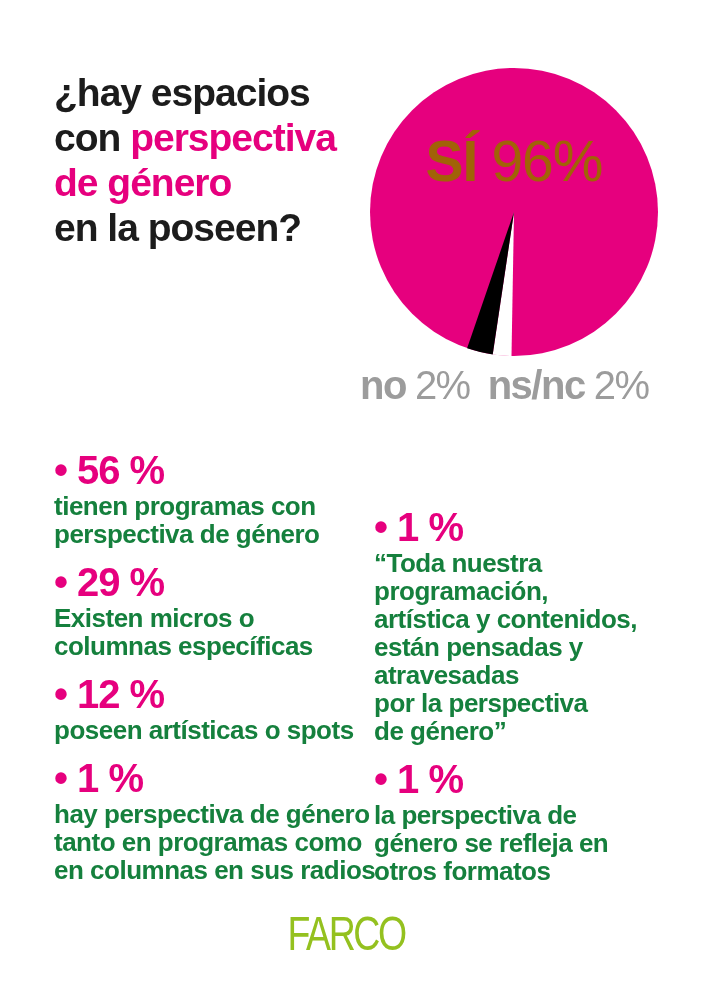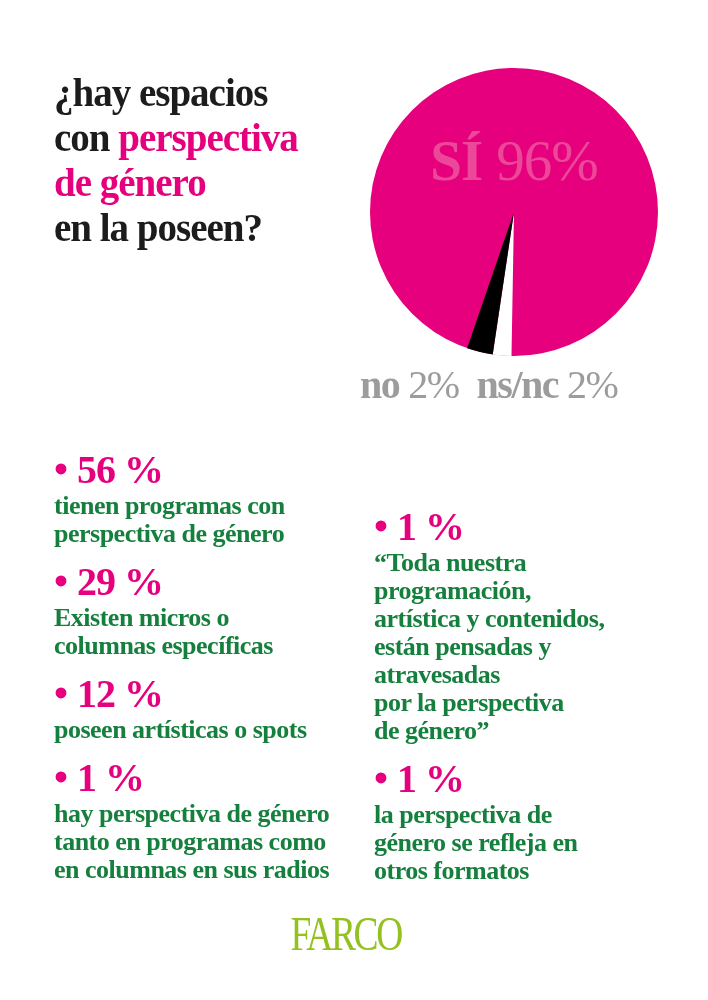--- a/index.html
+++ b/index.html
@@ -2,21 +2,21 @@
 <html><head>
 <meta charset="utf-8">
 <style>
   html, body { margin: 0; padding: 0; background: #ffffff; }
   .page {
     position: relative;
     width: 692px;
     height: 1000px;
     background: #ffffff;
     overflow: hidden;
-    font-family: Liberation Serif, serif;
+    font-family: Liberation Sans, sans-serif;
   }
   .black { color: #1c1c1c; }
   .pink  { color: #e6007e; }
 
   
   .title {
     position: absolute;
     left: 54px;
     top: 70px;
     font-size: 39px;
@@ -34,21 +34,21 @@
     width: 290px;
     height: 290px;
   }
   .pie-wrap svg { display: block; }
   .pie-label {
     position: absolute;
     left: 0;
     top: 64px;
     width: 100%;
     text-align: center;
-    color: #ec4899;
+    color: #a16207;
     font-size: 57px;
     line-height: 60px;
     letter-spacing: -1px;
     white-space: nowrap;
   }
   .pie-label .si  { font-weight: 700; margin-right: 14px; }
   .pie-label .pct { font-weight: 400; }
 
   .pie-legend {
     position: absolute;

